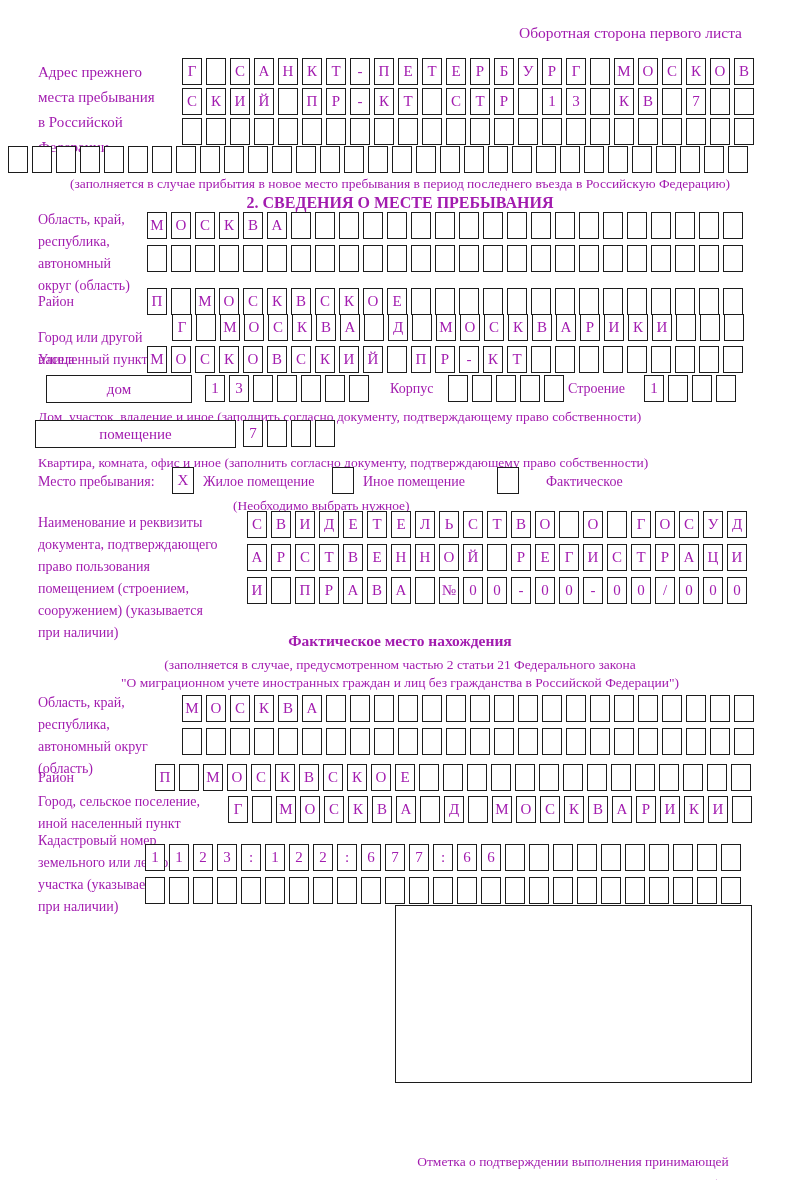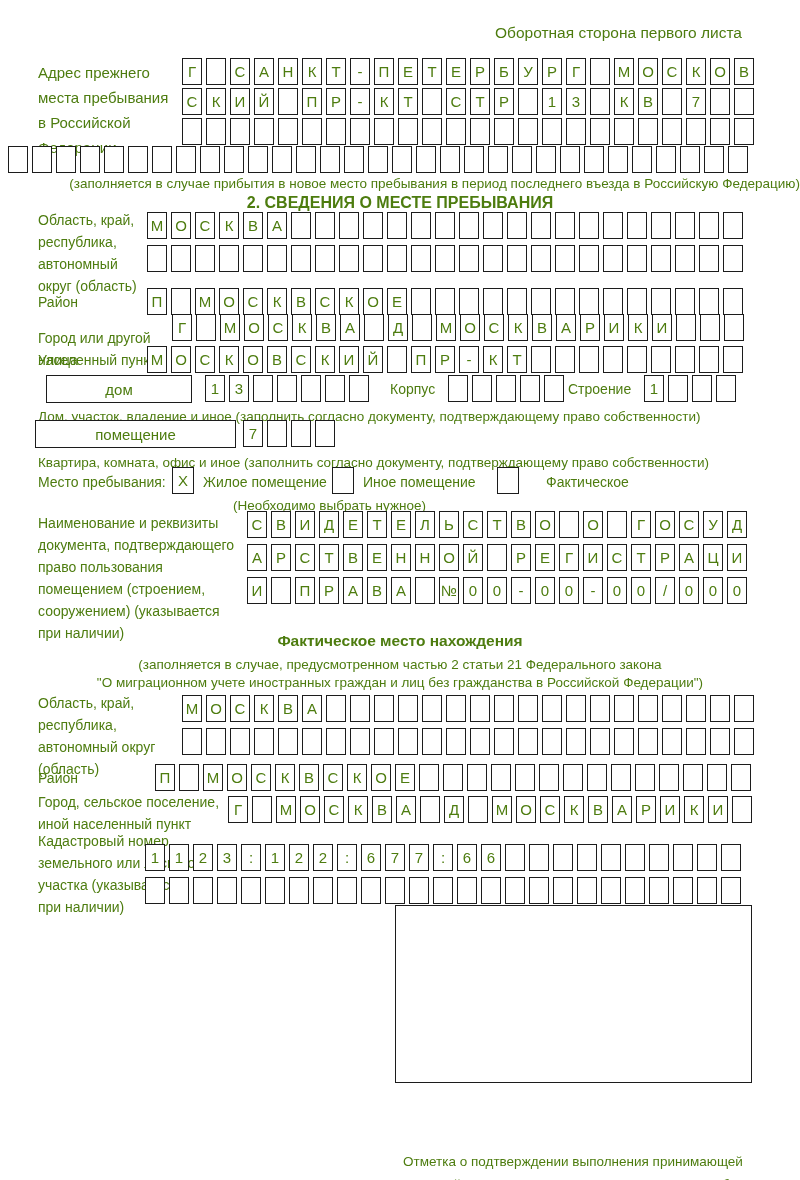--- a/index.html
+++ b/index.html
@@ -1,18 +1,18 @@
 <!DOCTYPE html>
 <html><head>
 <meta charset="utf-8">
 <style>
   html,body{margin:0;padding:0;background:#ffffff;}
   #form{
     position:relative;width:800px;height:1180px;background:#ffffff;
-    font-family:Liberation Sans, sans-serif;color:#4d7c0f;overflow:hidden;
+    font-family:Liberation Serif, serif;color:#a21caf;overflow:hidden;
   }
   .abs{position:absolute;}
   .lbl{font-size:14px;line-height:22px;}
   .lbl-tall{font-size:15px;line-height:25px;}
   .note{font-size:13.5px;line-height:17px;}
   .center{text-align:center;width:800px;left:0;}
   .bold{font-weight:bold;}
   .cellrow{display:flex;gap:4px;}
   .cell{
     width:20px;height:27px;box-sizing:border-box;border:1.5px solid #1c1c1c;
@@ -142,21 +142,21 @@
       <span class="cell"></span>
       <span class="cell"></span>
       <span class="cell"></span>
       <span class="cell"></span>
       <span class="cell"></span>
       <span class="cell"></span>
       <span class="cell"></span>
       <span class="cell"></span>
       <span class="cell"></span>
     </div>
-  <div class="abs note center" style="top:175px;text-align:right;">(заполняется в случае прибытия в новое место пребывания в период последнего въезда в Российскую Федерацию)</div>
+  <div class="abs note center" style="top:175px;">(заполняется в случае прибытия в новое место пребывания в период последнего въезда в Российскую Федерацию)</div>
 
   <div class="abs bold center" style="top:194px;font-size:16px;">2. СВЕДЕНИЯ О МЕСТЕ ПРЕБЫВАНИЯ</div>
 
   <div class="abs lbl" style="left:38px;top:209px;">Область, край,<br>республика,<br>автономный<br>округ (область)</div>
   <div class="abs cellrow" style="left:147px;top:212px;">
       <span class="cell">М</span>
       <span class="cell">О</span>
       <span class="cell">С</span>
       <span class="cell">К</span>
       <span class="cell">В</span>

